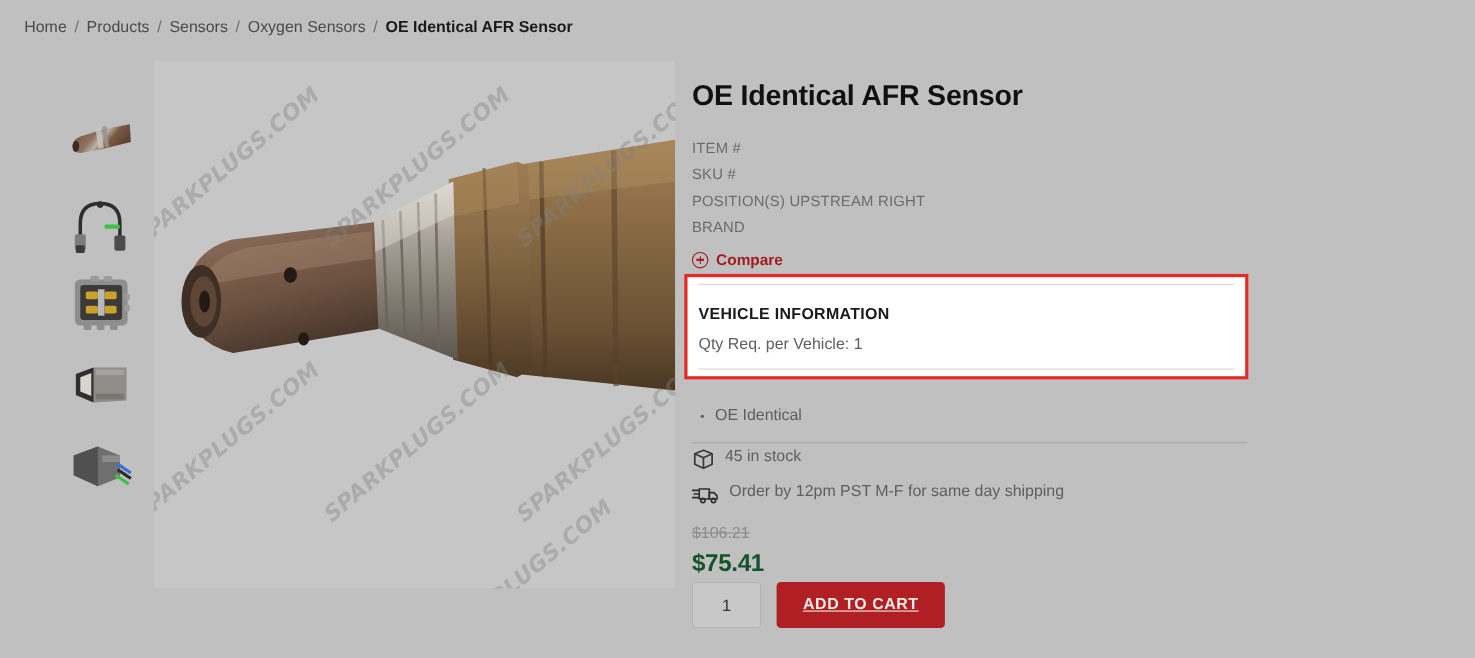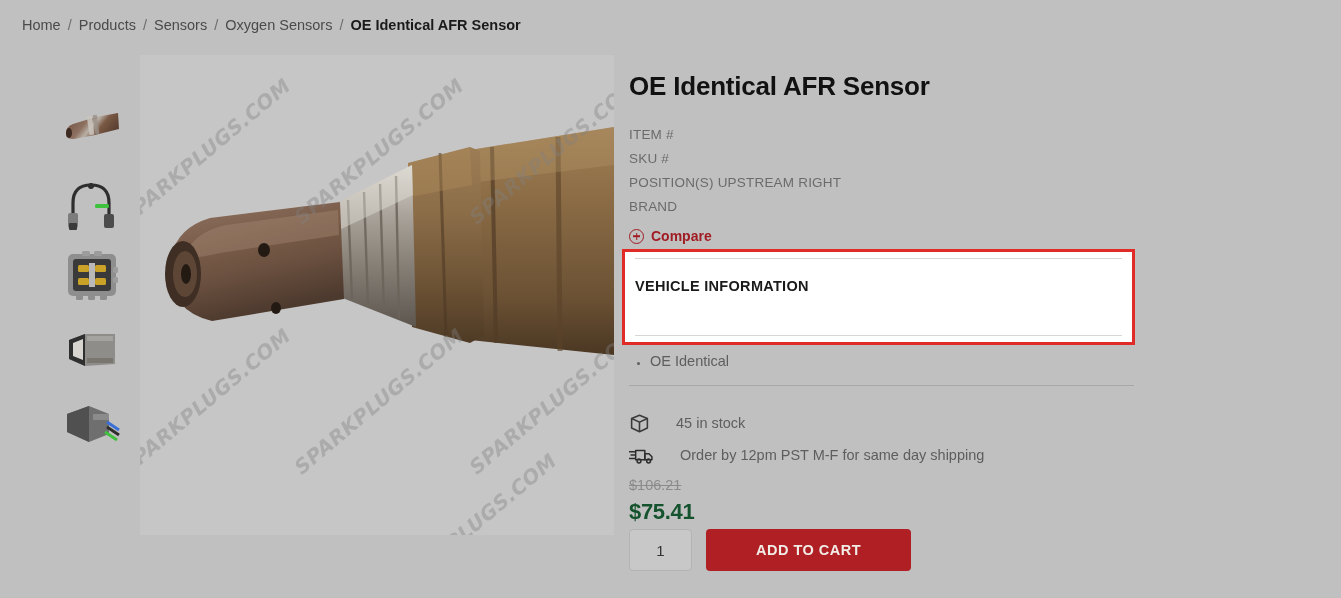--- a/index.html
+++ b/index.html
@@ -167,21 +167,21 @@
   .vehicle-qty {
     margin-top: 11px;
     font-size: 14.5px;
     color: #5e5e5e;
   }
 
   
   .features {
     position: absolute;
     left: 0;
-    top: 295px;
+    top: 312px;
     width: 505px;
   }
   .features ul { margin: 0; padding-left: 21px; }
   .features li {
     font-size: 14.5px;
     color: #5e5e5e;
     line-height: 22px;
   }
   .features li::marker { font-size: 11px; }
   .divider {
@@ -193,22 +193,22 @@
 
   
   .availability {
     position: absolute;
     left: 0;
     top: 352px;
     width: 505px;
   }
   .avail-row {
     display: flex;
-    align-items: center;
-    gap: 26px;
+    align-items: flex-start;
+    gap: 9px;
     font-size: 14.5px;
     color: #5e5e5e;
     height: 32px;
   }
   .avail-row svg { flex: 0 0 auto; display: block; }
 
   
   .pricing { position: absolute; left: 0; top: 422px; }
   .old-price {
     font-size: 14.5px;
@@ -239,30 +239,31 @@
     border-radius: 4px;
     background: #c8c8c8;
     text-align: center;
     font-family: "Liberation Sans", sans-serif;
     font-size: 15px;
     color: #333333;
     padding: 0;
   }
   .add-to-cart {
     height: 42px;
-    padding: 0 50px;
+    padding: 0 24px;
     background: #b01f24;
     border: none;
     border-radius: 4px;
     color: #f1ece6;
     font-family: "Liberation Sans", sans-serif;
     font-size: 14.5px;
     font-weight: bold;
     letter-spacing: 0.5px;
     cursor: pointer;
+    text-decoration: underline;
   }
 </style>
 </head>
 <body>
 
 <nav class="breadcrumb">
   <a class="crumb" href="#">Home</a>
   <span class="sep">/</span>
   <a class="crumb" href="#">Products</a>
   <span class="sep">/</span>
@@ -442,20 +443,21 @@
   </div>
 
   <div class="compare-link">
     <span class="plus-circle"></span>
     <span>Compare</span>
   </div>
 
   <div class="vehicle-box">
     <div class="rule-top"></div>
     <div class="vehicle-heading">VEHICLE INFORMATION</div>
+    <div class="vehicle-qty">Qty Req. per Vehicle: 1</div>
     <div class="rule-bottom"></div>
   </div>
 
   <div class="features">
     <ul>
       <li>OE Identical</li>
     </ul>
     <div class="divider"></div>
   </div>
 

